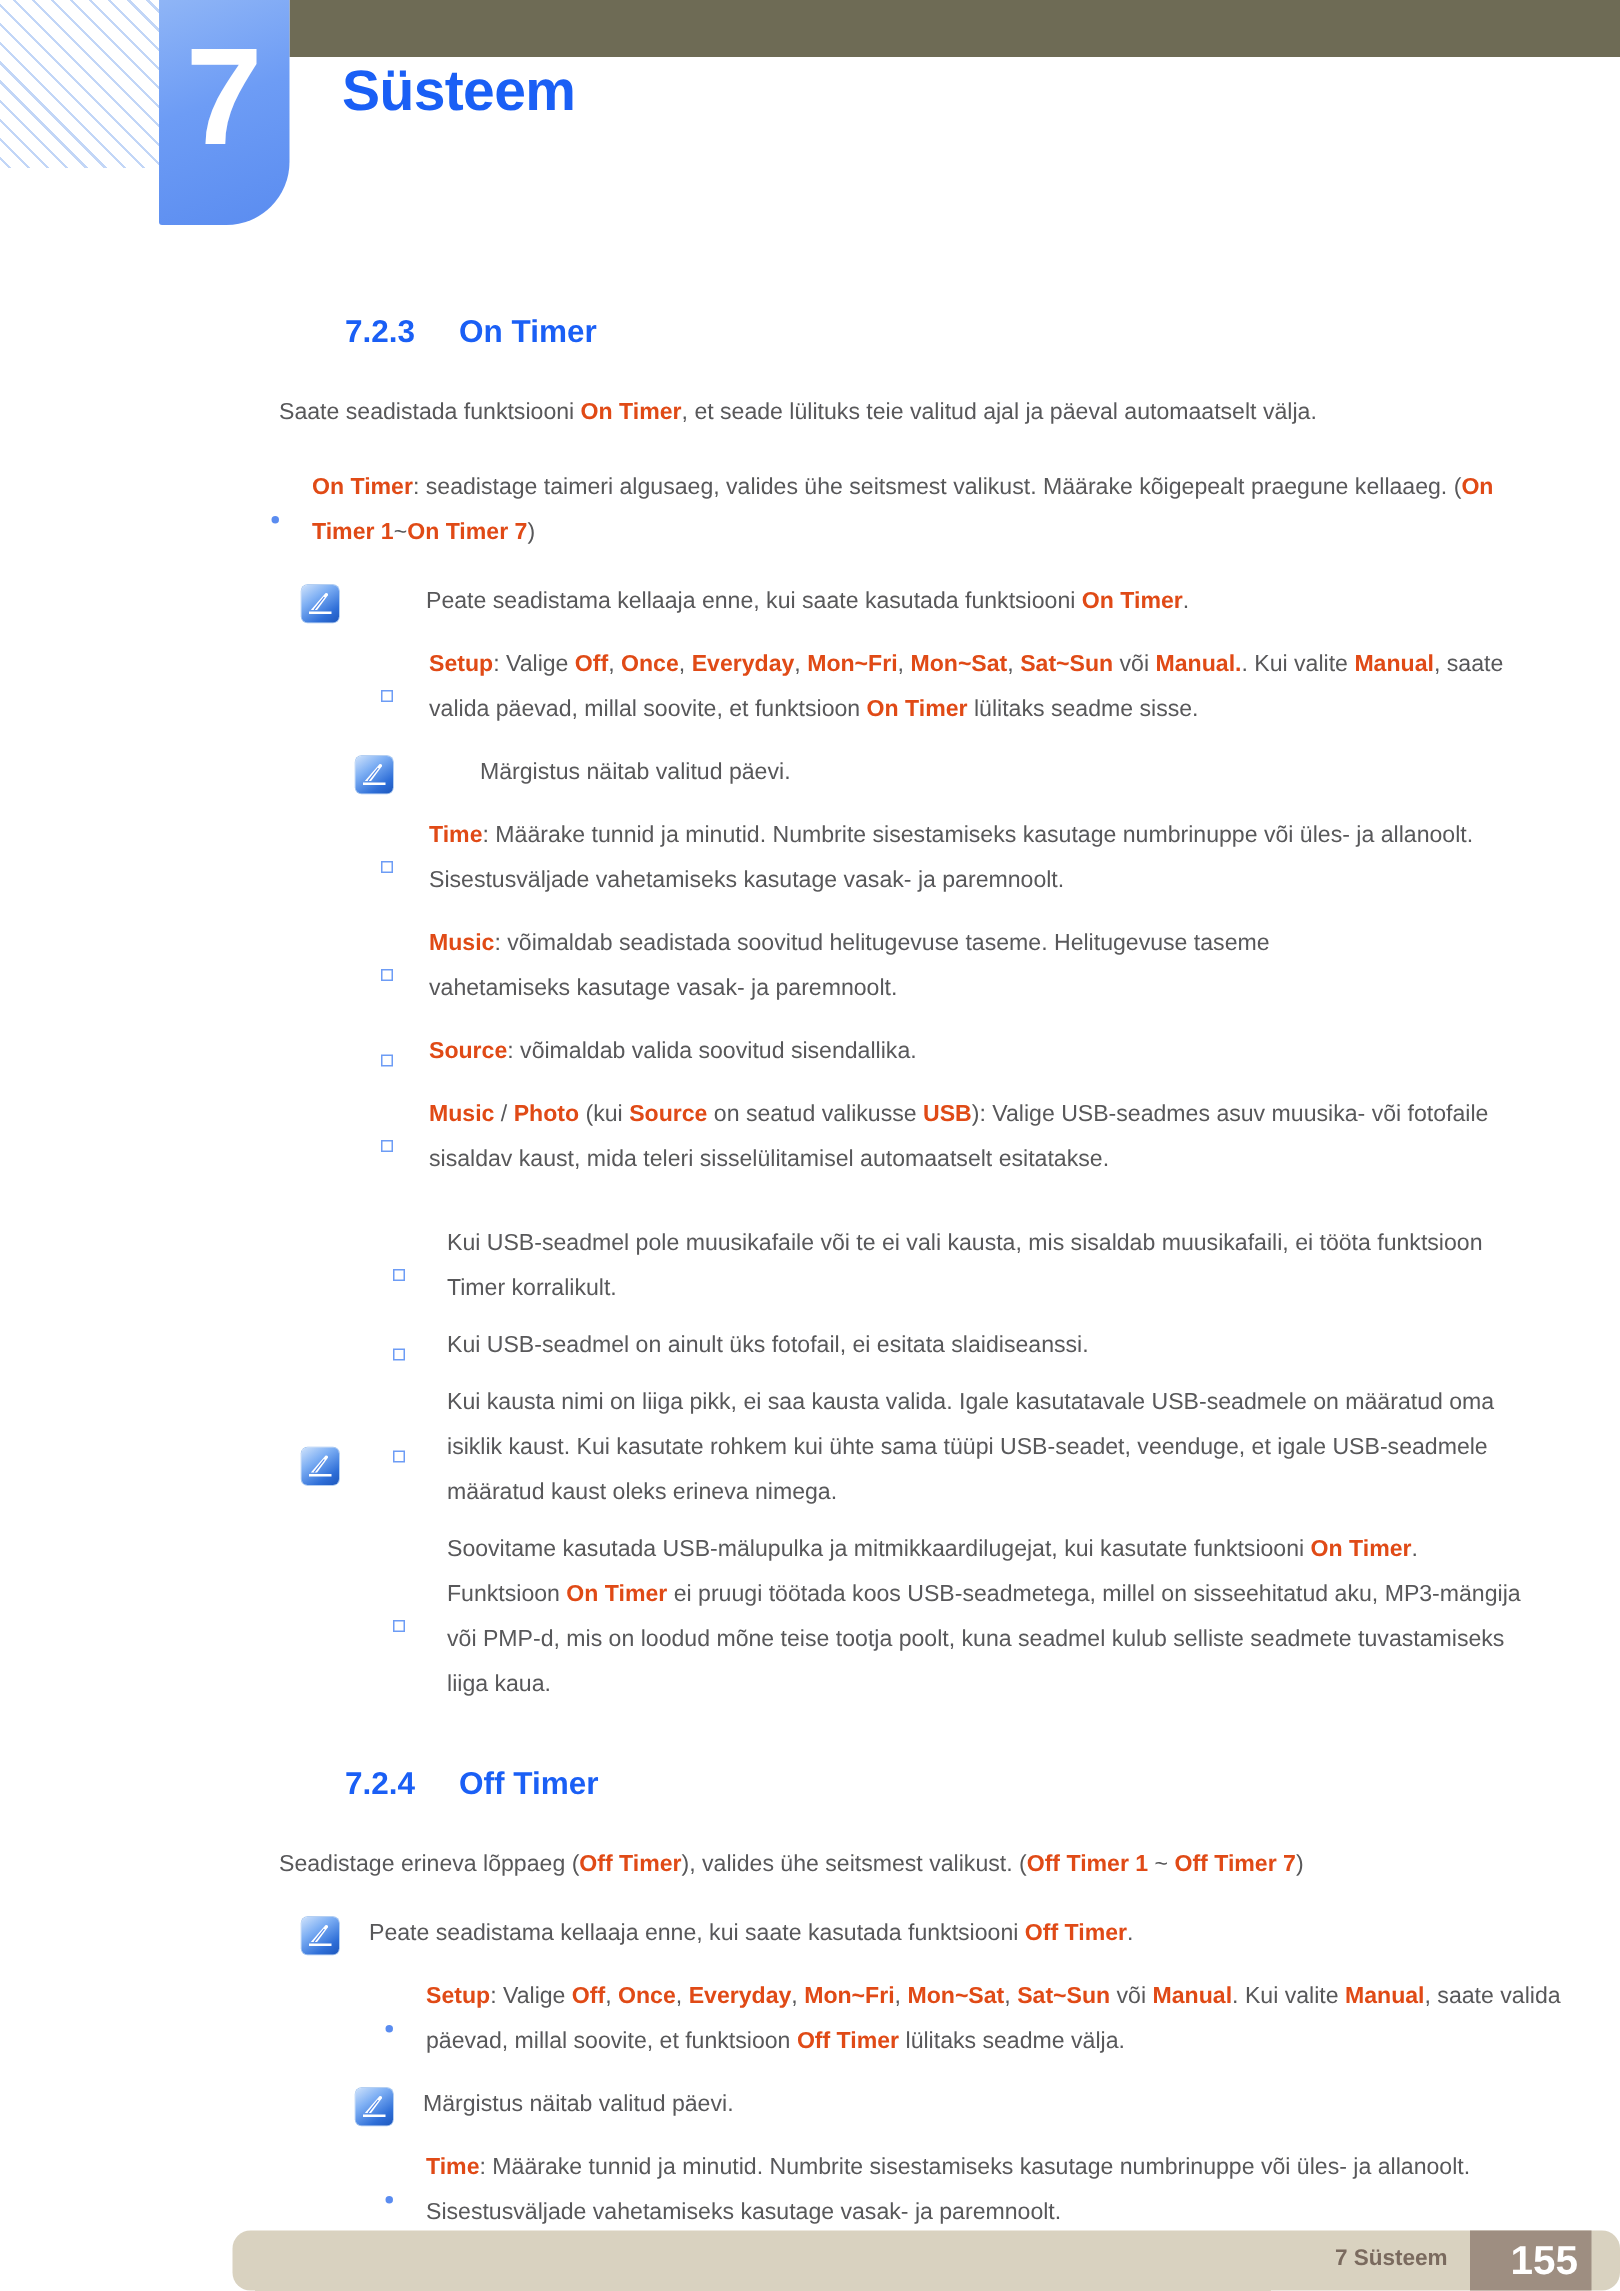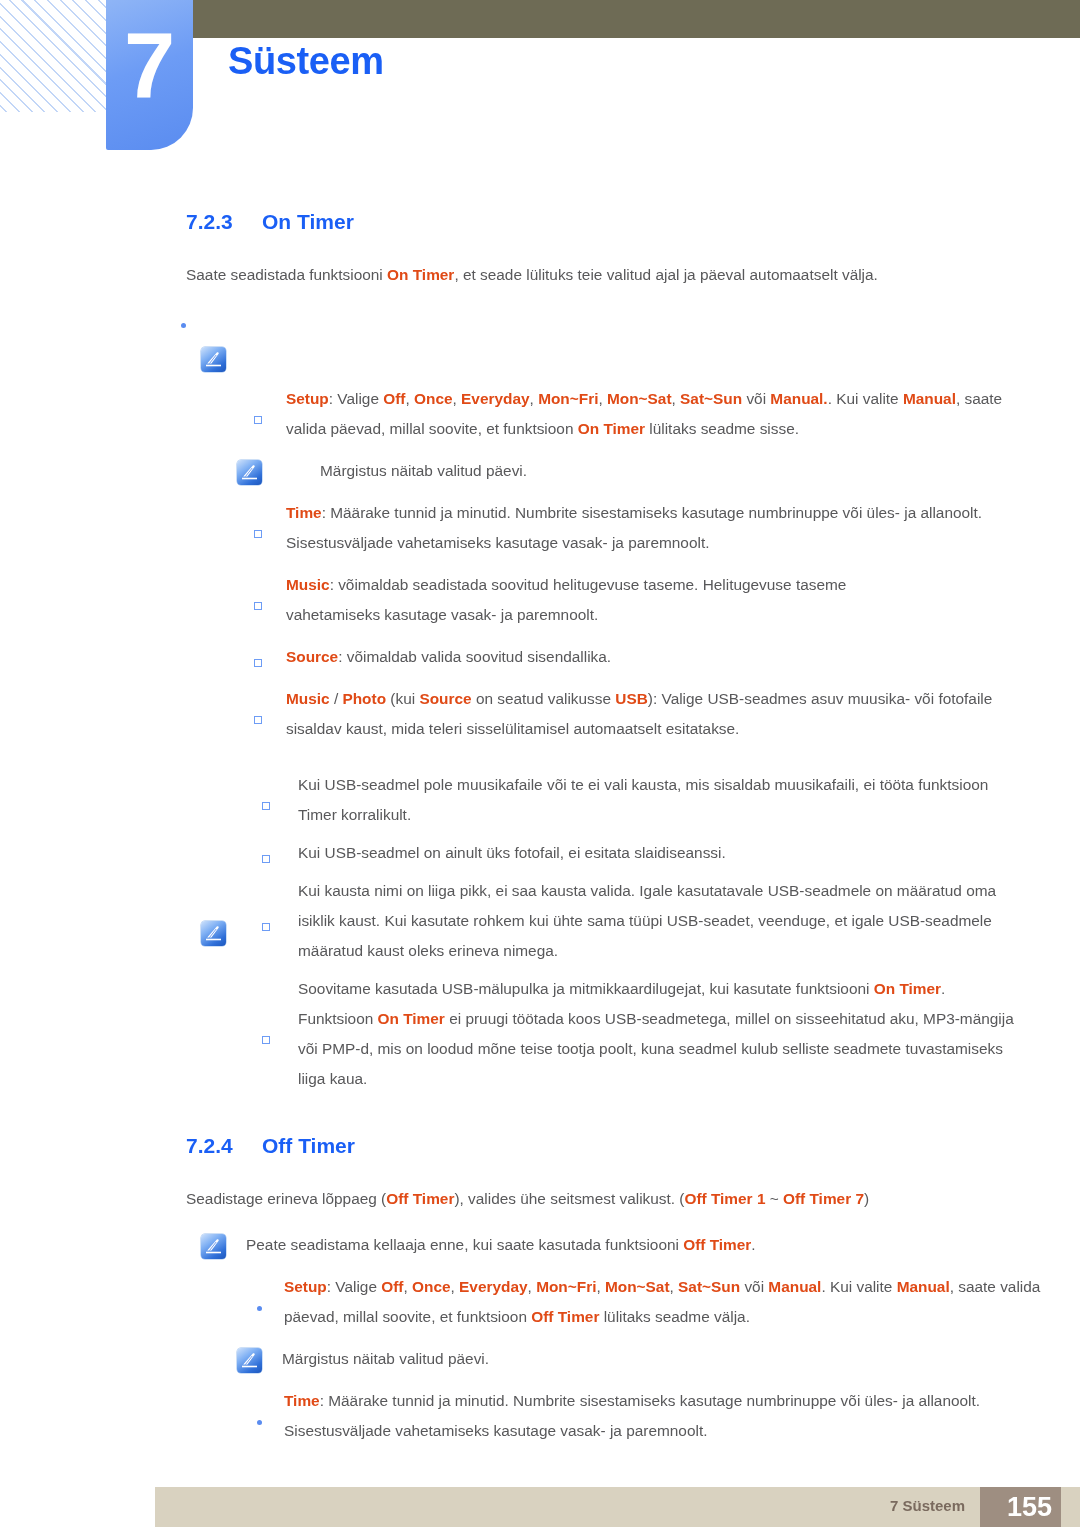--- a/index.html
+++ b/index.html
@@ -83,21 +83,21 @@
     left: 0;
     width: 1080px;
   }
   .sec-head {
     margin: 0 0 0 186px;
     font-size: 21px;
     font-weight: bold;
     color: #1a5ff5;
     letter-spacing: 0px;
   }
-  .sec-head .num { display: inline-block; width: 76px; }
+  .sec-head .num { display: inline-block; width: 76px; margin-left: 44px; }
 
   .para {
     margin: 0;
     font-size: 15.4px;
     line-height: 30px;
     color: #58585a;
   }
   .hl { color: #e04a16; font-weight: bold; }
 
   
@@ -146,20 +146,21 @@
   .sp-40 { height: 40px; }
 
   
   .footer {
     position: absolute;
     left: 155px;
     top: 1487px;
     width: 925px;
     height: 40px;
     background: #d9d2c0;
+    border-radius: 12px;
   }
   .footer-label {
     position: absolute;
     right: 115px;
     top: 10px;
     font-size: 15px;
     font-weight: bold;
     color: #7a6a5e;
     white-space: nowrap;
   }
@@ -204,34 +205,40 @@
       <p class="para"><span>Saate seadistada funktsiooni </span><span class="hl">On Timer</span><span>, et seade lülituks teie valitud ajal ja päeval automaatselt välja.</span></p>
     </div>
   </div>
 
   <div class="sp-20"></div>
 
   <div class="row">
     <div class="bullet-cell" style="width:186px; justify-content:flex-end; padding-right:22px">
       <span class="dot"></span>
     </div>
+    <div class="body-cell" style="padding-right:78px">
+      <p class="para"><span class="hl">On Timer</span><span>: seadistage taimeri algusaeg, valides ühe seitsmest valikust. Määrake kõigepealt praegune kellaaeg. (</span><span class="hl">On Timer 1</span><span>~</span><span class="hl">On Timer 7</span><span>)</span></p>
+    </div>
   </div>
 
   <div class="sp-16"></div>
 
   <div class="row">
     <div class="bullet-cell" style="width:226px; justify-content:flex-end; padding-right:0px">
       <span class="noteicon">
         <svg width="19" height="19" viewBox="0 0 19 19">
           <path d="M2 15.5 H17" stroke="#ffffff" stroke-width="1.6" fill="none"></path>
           <path d="M3.2 13.6 L12.8 2.6 C13.6 1.8 15.2 2.6 14.6 3.8 L7.4 13.6 Z" fill="#ffffff"></path>
           <path d="M5.4 13.6 L12.2 5.0" stroke="#4f86e8" stroke-width="0.8" fill="none"></path>
         </svg>
       </span>
     </div>
+    <div class="body-cell" style="padding-left:58px; padding-right:62px">
+      <p class="para"><span>Peate seadistama kellaaja enne, kui saate kasutada funktsiooni </span><span class="hl">On Timer</span><span>.</span></p>
+    </div>
   </div>
 
   <div class="sp-12"></div>
 
   <div class="row">
     <div class="bullet-cell" style="width:262px; justify-content:flex-end; padding-right:24px">
       <span class="sq"></span>
     </div>
     <div class="body-cell" style="padding-right:68px">
       <p class="para"><span class="hl">Setup</span><span>: Valige </span><span class="hl">Off</span><span>, </span><span class="hl">Once</span><span>, </span><span class="hl">Everyday</span><span>, </span><span class="hl">Mon~Fri</span><span>, </span><span class="hl">Mon~Sat</span><span>, </span><span class="hl">Sat~Sun</span><span> või </span><span class="hl">Manual.</span><span>. Kui valite </span><span class="hl">Manual</span><span>, saate valida päevad, millal soovite, et funktsioon </span><span class="hl">On Timer</span><span> lülitaks seadme sisse.</span></p>

